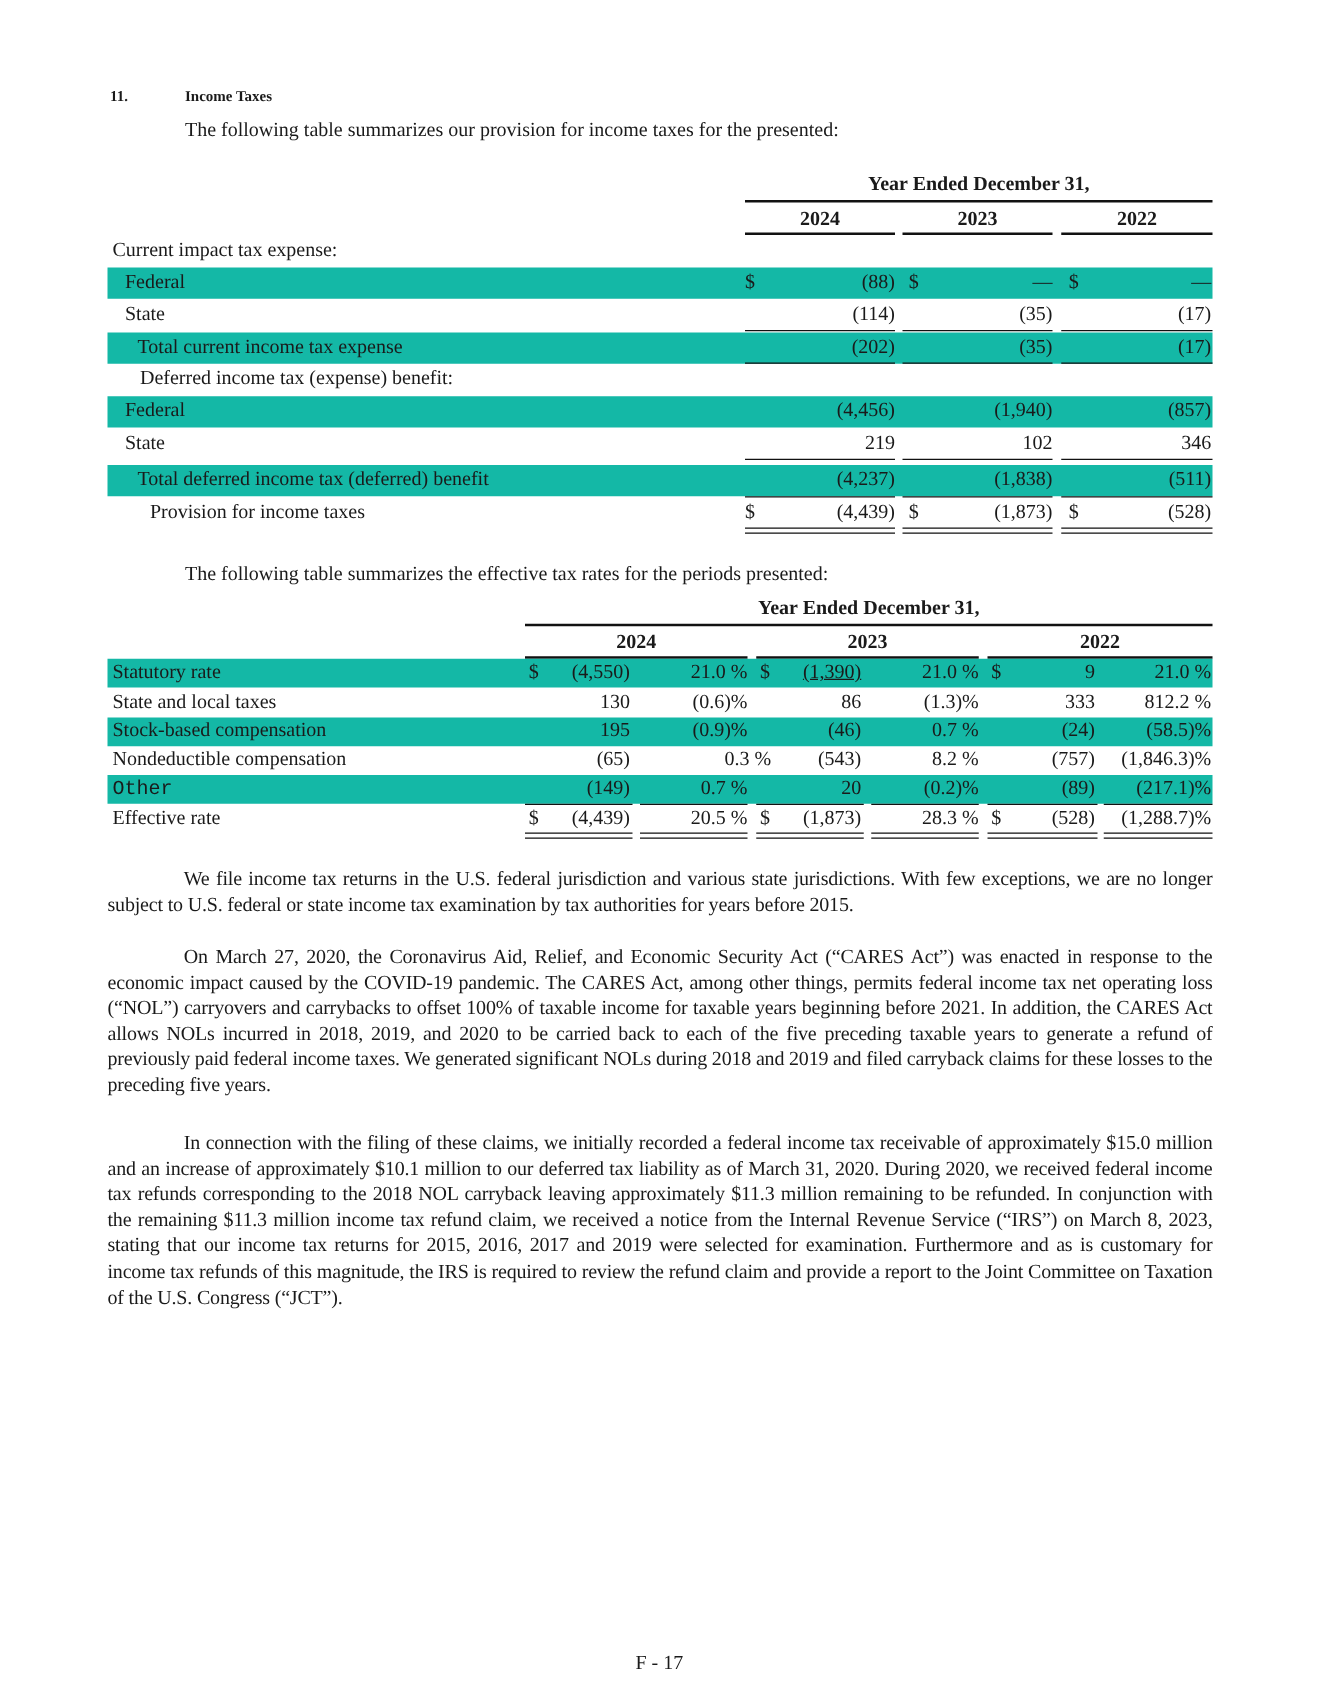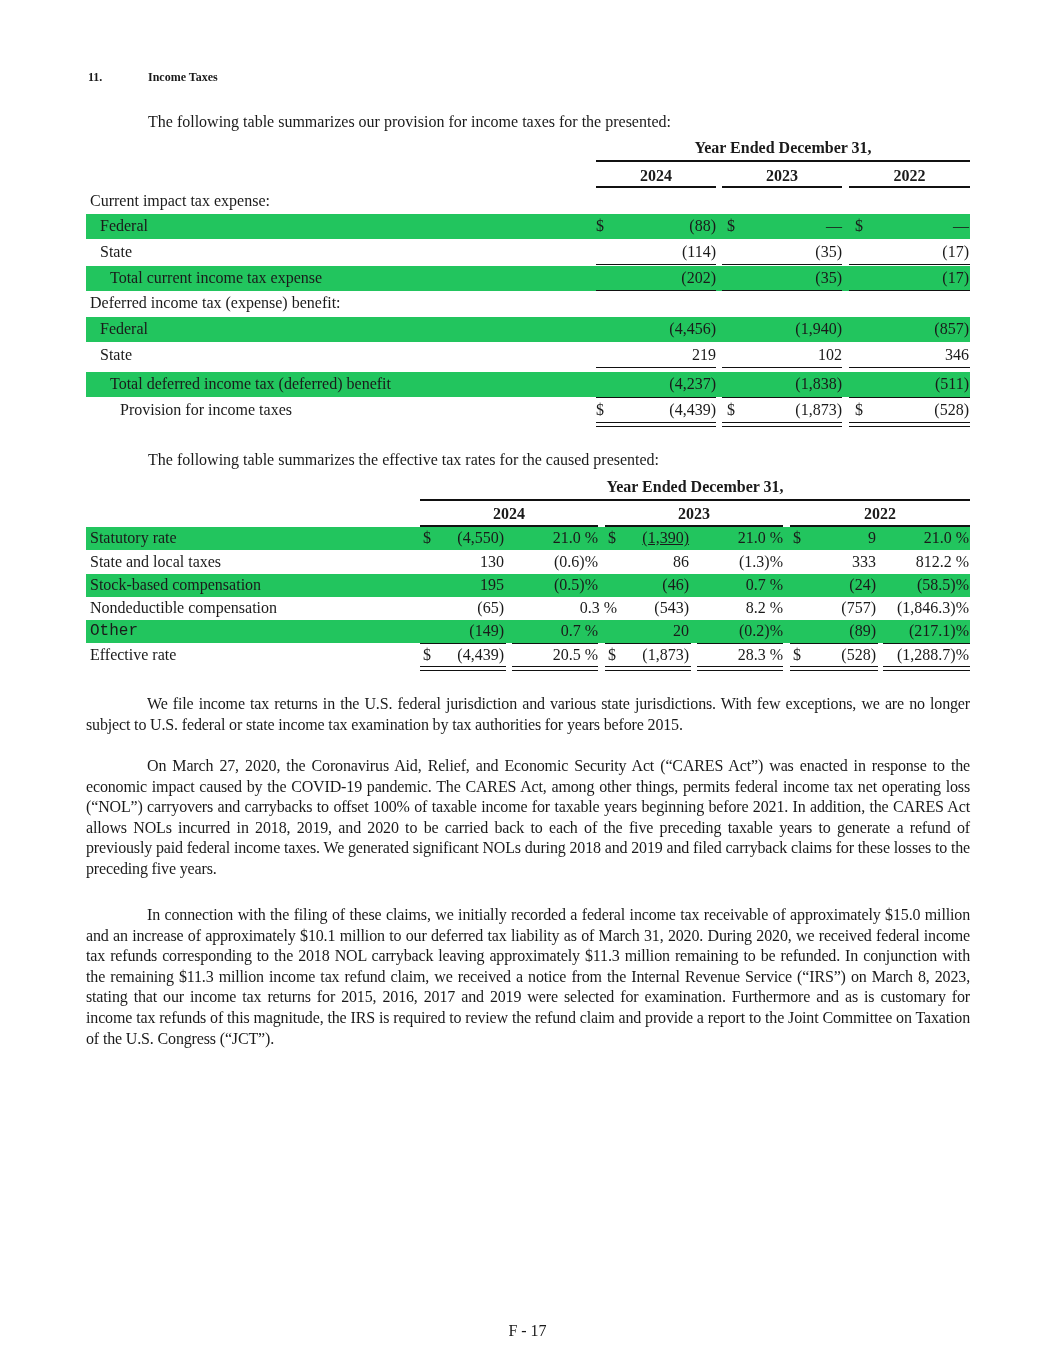--- a/index.html
+++ b/index.html
@@ -13,21 +13,21 @@
   .heading .num { display: inline-block; width: 60px; }
   .intro { font-size: 16px; }
 
   
   .t1-hdr-title { left: 596px; width: 374px; top: 139px; text-align: center; font-weight: bold; }
   .t1-hdr-line { left: 596px; width: 374px; top: 160px; height: 0; border-top: 2px solid #111; }
   .yearcol { font-weight: bold; text-align: center; }
   .yline { height: 0; border-top: 2px solid #111; }
 
   .row { position: absolute; left: 86px; width: 884px; height: 25px; }
-  .row.hl { background: #22c55e; }
+  .row.hl { background: #14b8a6; }
   .row .lbl { position: absolute; top: 3px; white-space: nowrap; }
   .r { text-align: right; }
   .uline { position: absolute; height: 0; border-top: 1.5px solid #111; }
   .dline { position: absolute; height: 3px; border-top: 1.5px solid #111; border-bottom: 1.5px solid #111; }
 
   .para {
     position: absolute; left: 86px; width: 884px;
     font-size: 16px; line-height: 20.6px; text-align: justify;
     font-family: "Liberation Serif", serif;
     letter-spacing: -0.15px;
@@ -35,21 +35,21 @@
   .para .indent { display: inline-block; width: 61px; }
   .footer { left: 0; width: 1055px; top: 1322px; text-align: center; font-size: 16px; }
 </style>
 </head>
 <body>
 
 <div class="abs heading">
   <span class="num">11.</span><span>Income Taxes</span>
 </div>
 
-<div class="abs intro" style="left:148px; top:113px;">The following table summarizes our provision for income taxes for the presented:</div>
+<div class="abs intro" style="left:148px; top:96px;">The following table summarizes our provision for income taxes for the presented:</div>
 
 <div class="abs t1-hdr-title">Year Ended December 31,</div>
 <div class="abs t1-hdr-line"></div>
 
 <div class="abs yearcol" style="left:596px; width:120px; top:167px;">2024</div>
 <div class="abs yearcol" style="left:722px; width:120px; top:167px;">2023</div>
 <div class="abs yearcol" style="left:849px; width:121px; top:167px;">2022</div>
 <div class="abs yline" style="left:596px; width:120px; top:186px;"></div>
 <div class="abs yline" style="left:722px; width:120px; top:186px;"></div>
 <div class="abs yline" style="left:849px; width:121px; top:186px;"></div>
@@ -78,21 +78,21 @@
     <div class="uline" style="left: 849px; width: 121px; top: 264px;"></div>
     <div class="row hl" style="top: 266px;">
       <span class="lbl" style="left: 24px;">Total current income tax expense</span>
     </div>
     <span class="abs r" style="left: 616px; width: 100px; top: 269px;">(202)</span>
     <div class="uline" style="left: 596px; width: 120px; top: 290px;"></div>
     <span class="abs r" style="left: 742px; width: 100px; top: 269px;">(35)</span>
     <div class="uline" style="left: 722px; width: 120px; top: 290px;"></div>
     <span class="abs r" style="left: 869px; width: 100px; top: 269px;">(17)</span>
     <div class="uline" style="left: 849px; width: 121px; top: 290px;"></div>
-    <div class="row" style="top: 291px;">
+    <div class="row" style="top: 291px; margin-left: 22px;">
       <span class="lbl" style="left: 4px;">Deferred income tax (expense) benefit:</span>
     </div>
     <div class="row hl" style="top: 317px;">
       <span class="lbl" style="left: 14px;">Federal</span>
     </div>
     <span class="abs r" style="left: 616px; width: 100px; top: 320px;">(4,456)</span>
     <span class="abs r" style="left: 742px; width: 100px; top: 320px;">(1,940)</span>
     <span class="abs r" style="left: 869px; width: 100px; top: 320px;">(857)</span>
     <div class="row" style="top: 343px;">
       <span class="lbl" style="left: 14px;">State</span>
@@ -119,21 +119,21 @@
     <span class="abs r" style="left: 616px; width: 100px; top: 401px;">(4,439)</span>
     <div class="dline" style="left: 596px; width: 120px; top: 422px;"></div>
     <span class="abs" style="left: 727px; top: 401px;">$</span>
     <span class="abs r" style="left: 742px; width: 100px; top: 401px;">(1,873)</span>
     <div class="dline" style="left: 722px; width: 120px; top: 422px;"></div>
     <span class="abs" style="left: 855px; top: 401px;">$</span>
     <span class="abs r" style="left: 869px; width: 100px; top: 401px;">(528)</span>
     <div class="dline" style="left: 849px; width: 121px; top: 422px;"></div>
   </div>
 
-<div class="abs intro" style="left:148px; top:451px;">The following table summarizes the effective tax rates for the caused presented:</div>
+<div class="abs intro" style="left:148px; top:451px;">The following table summarizes the effective tax rates for the periods presented:</div>
 
 <div class="abs" style="left:420px; width:550px; top:478px; text-align:center; font-weight:bold;">Year Ended December 31,</div>
 <div class="abs yline" style="left:420px; width:550px; top:499px;"></div>
 
 <div class="abs yearcol" style="left:420px; width:178px; top:505px;">2024</div>
 <div class="abs yearcol" style="left:605px; width:178px; top:505px;">2023</div>
 <div class="abs yearcol" style="left:790px; width:180px; top:505px;">2022</div>
 <div class="abs yline" style="left:420px; width:178px; top:525px;"></div>
 <div class="abs yline" style="left:605px; width:178px; top:525px;"></div>
 <div class="abs yline" style="left:790px; width:180px; top:525px;"></div>
@@ -157,21 +157,21 @@
     <span class="abs r" style="left: 424px; width: 80px; top: 553px;">130</span>
     <span class="abs r" style="left: 498px; width: 100px; top: 553px;">(0.6)%</span>
     <span class="abs r" style="left: 609px; width: 80px; top: 553px;">86</span>
     <span class="abs r" style="left: 683px; width: 100px; top: 553px;">(1.3)%</span>
     <span class="abs r" style="left: 796px; width: 80px; top: 553px;">333</span>
     <span class="abs r" style="left: 869px; width: 100px; top: 553px;">812.2 %</span>
     <div class="row hl" style="top: 574px; height: 23px;">
       <span class="lbl" style="left: 4px; top: 2px;">Stock-based compensation</span>
     </div>
     <span class="abs r" style="left: 424px; width: 80px; top: 576px;">195</span>
-    <span class="abs r" style="left: 498px; width: 100px; top: 576px;">(0.5)%</span>
+    <span class="abs r" style="left: 498px; width: 100px; top: 576px;">(0.9)%</span>
     <span class="abs r" style="left: 609px; width: 80px; top: 576px;">(46)</span>
     <span class="abs r" style="left: 683px; width: 100px; top: 576px;">0.7 %</span>
     <span class="abs r" style="left: 796px; width: 80px; top: 576px;">(24)</span>
     <span class="abs r" style="left: 869px; width: 100px; top: 576px;">(58.5)%</span>
     <div class="row" style="top: 597px; height: 23px;">
       <span class="lbl" style="left: 4px; top: 2px;">Nondeductible compensation</span>
     </div>
     <span class="abs r" style="left: 424px; width: 80px; top: 599px;">(65)</span>
     <span class="abs r" style="left: 517px; width: 100px; top: 599px; font-family: Liberation Serif, serif;">0.3 %</span>
     <span class="abs r" style="left: 609px; width: 80px; top: 599px;">(543)</span>

